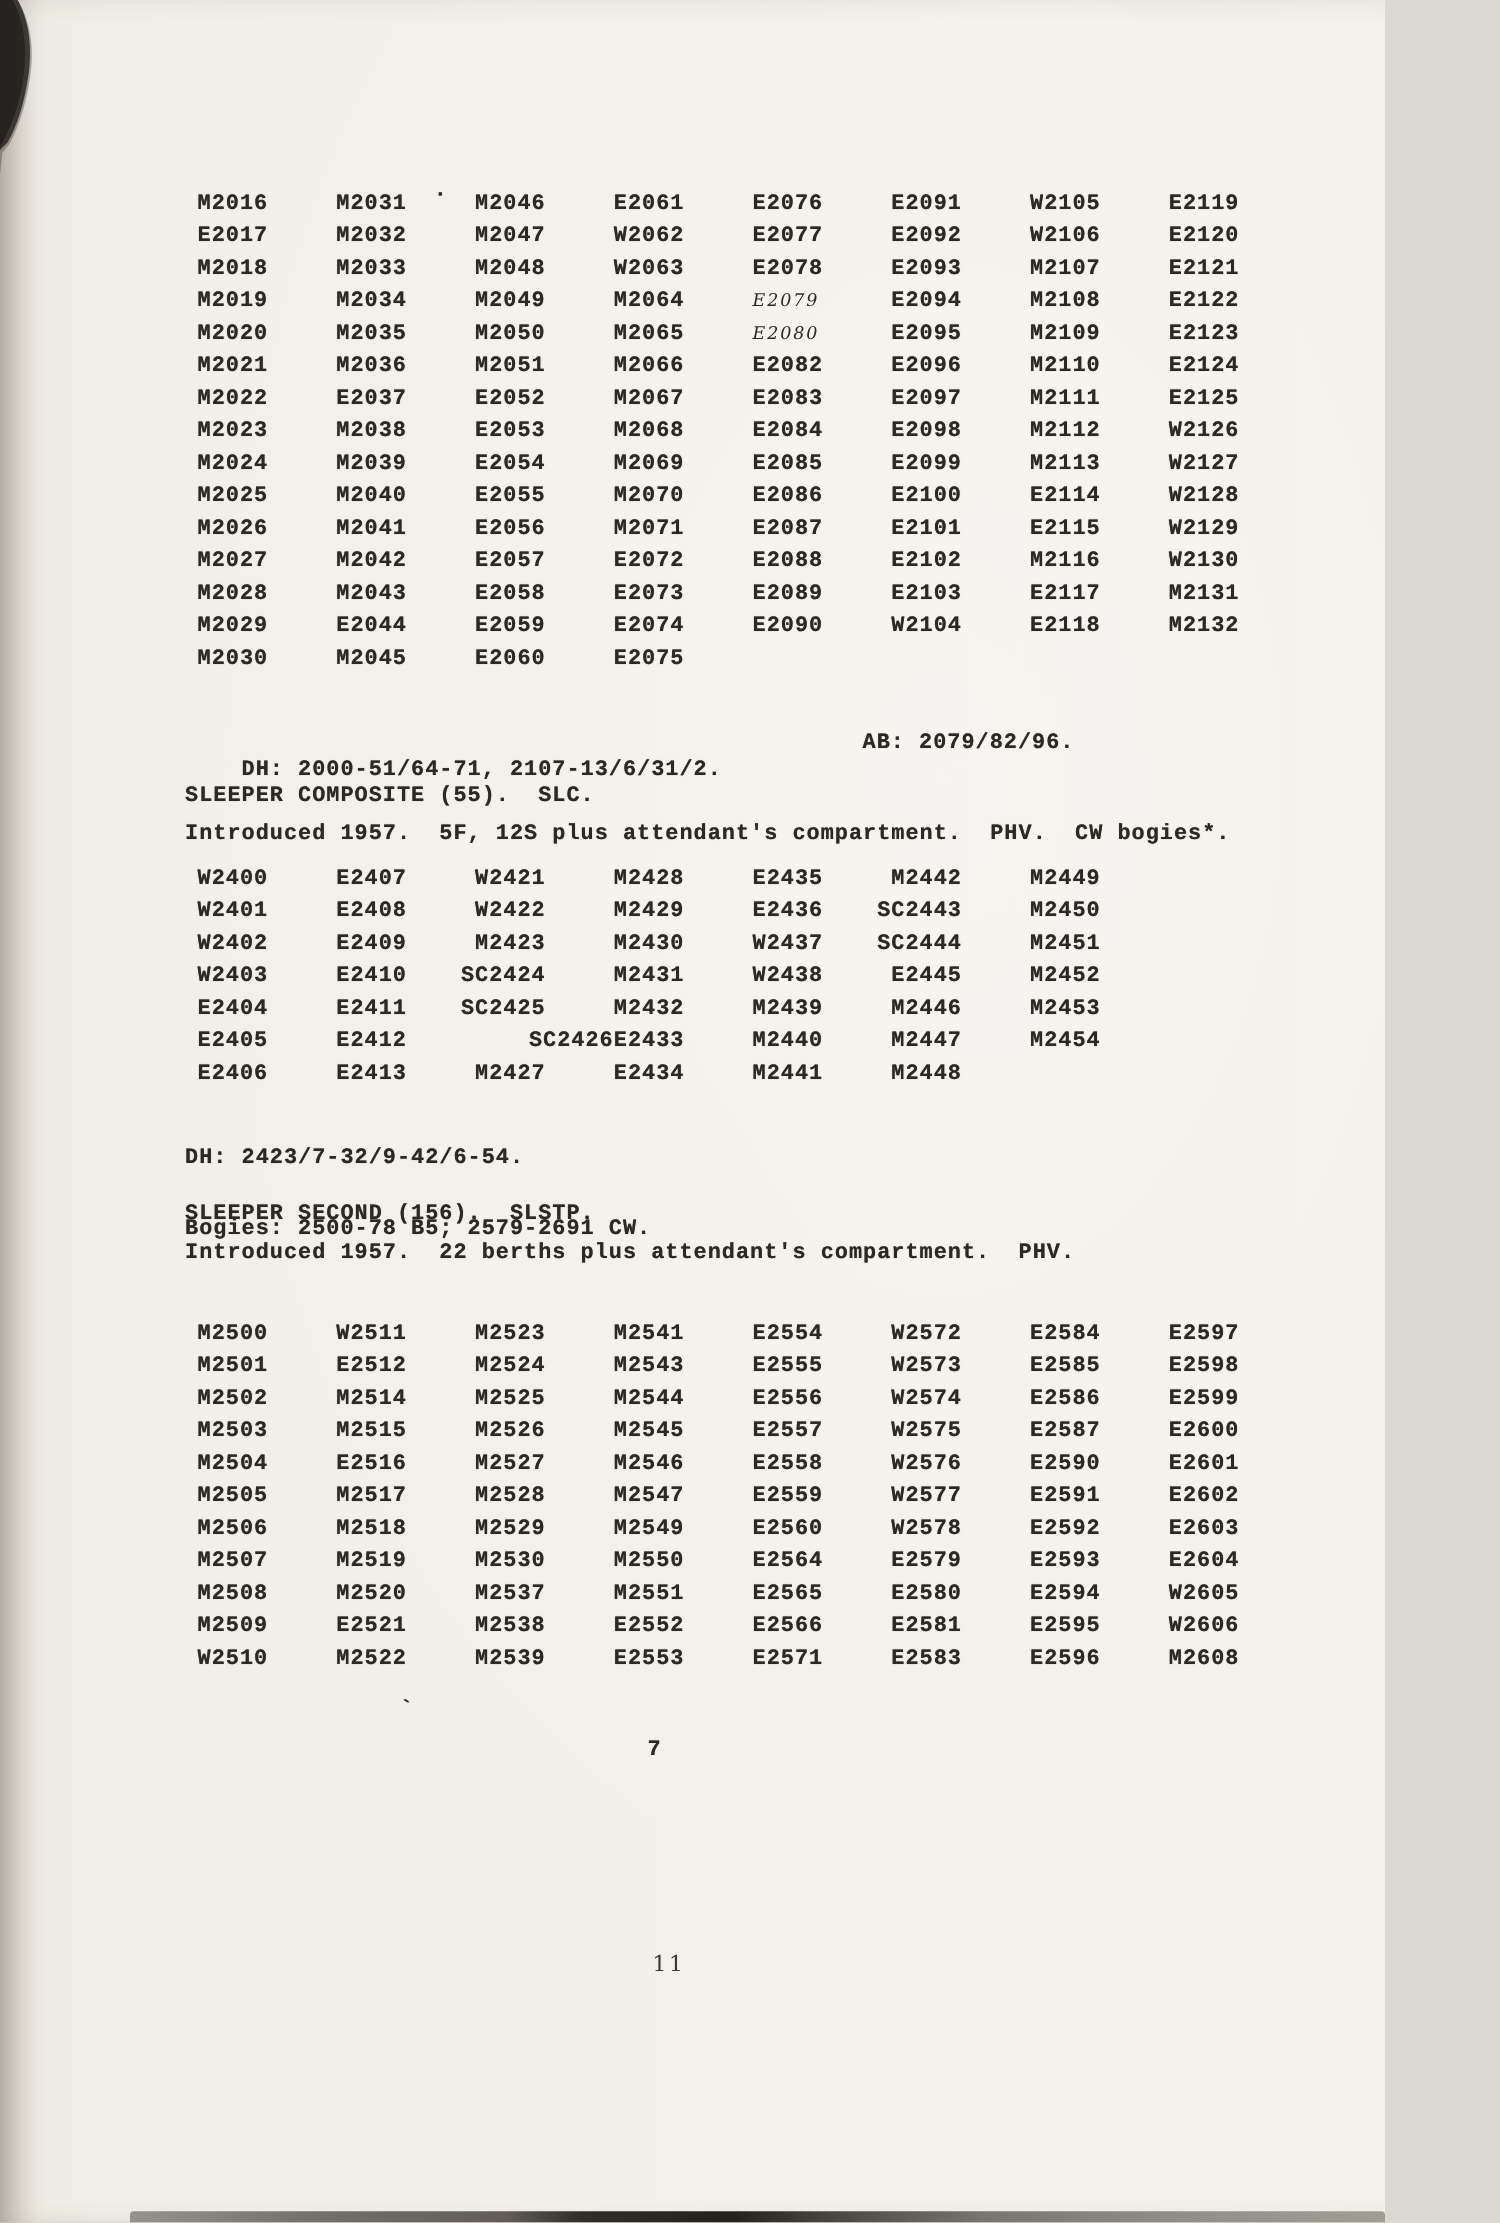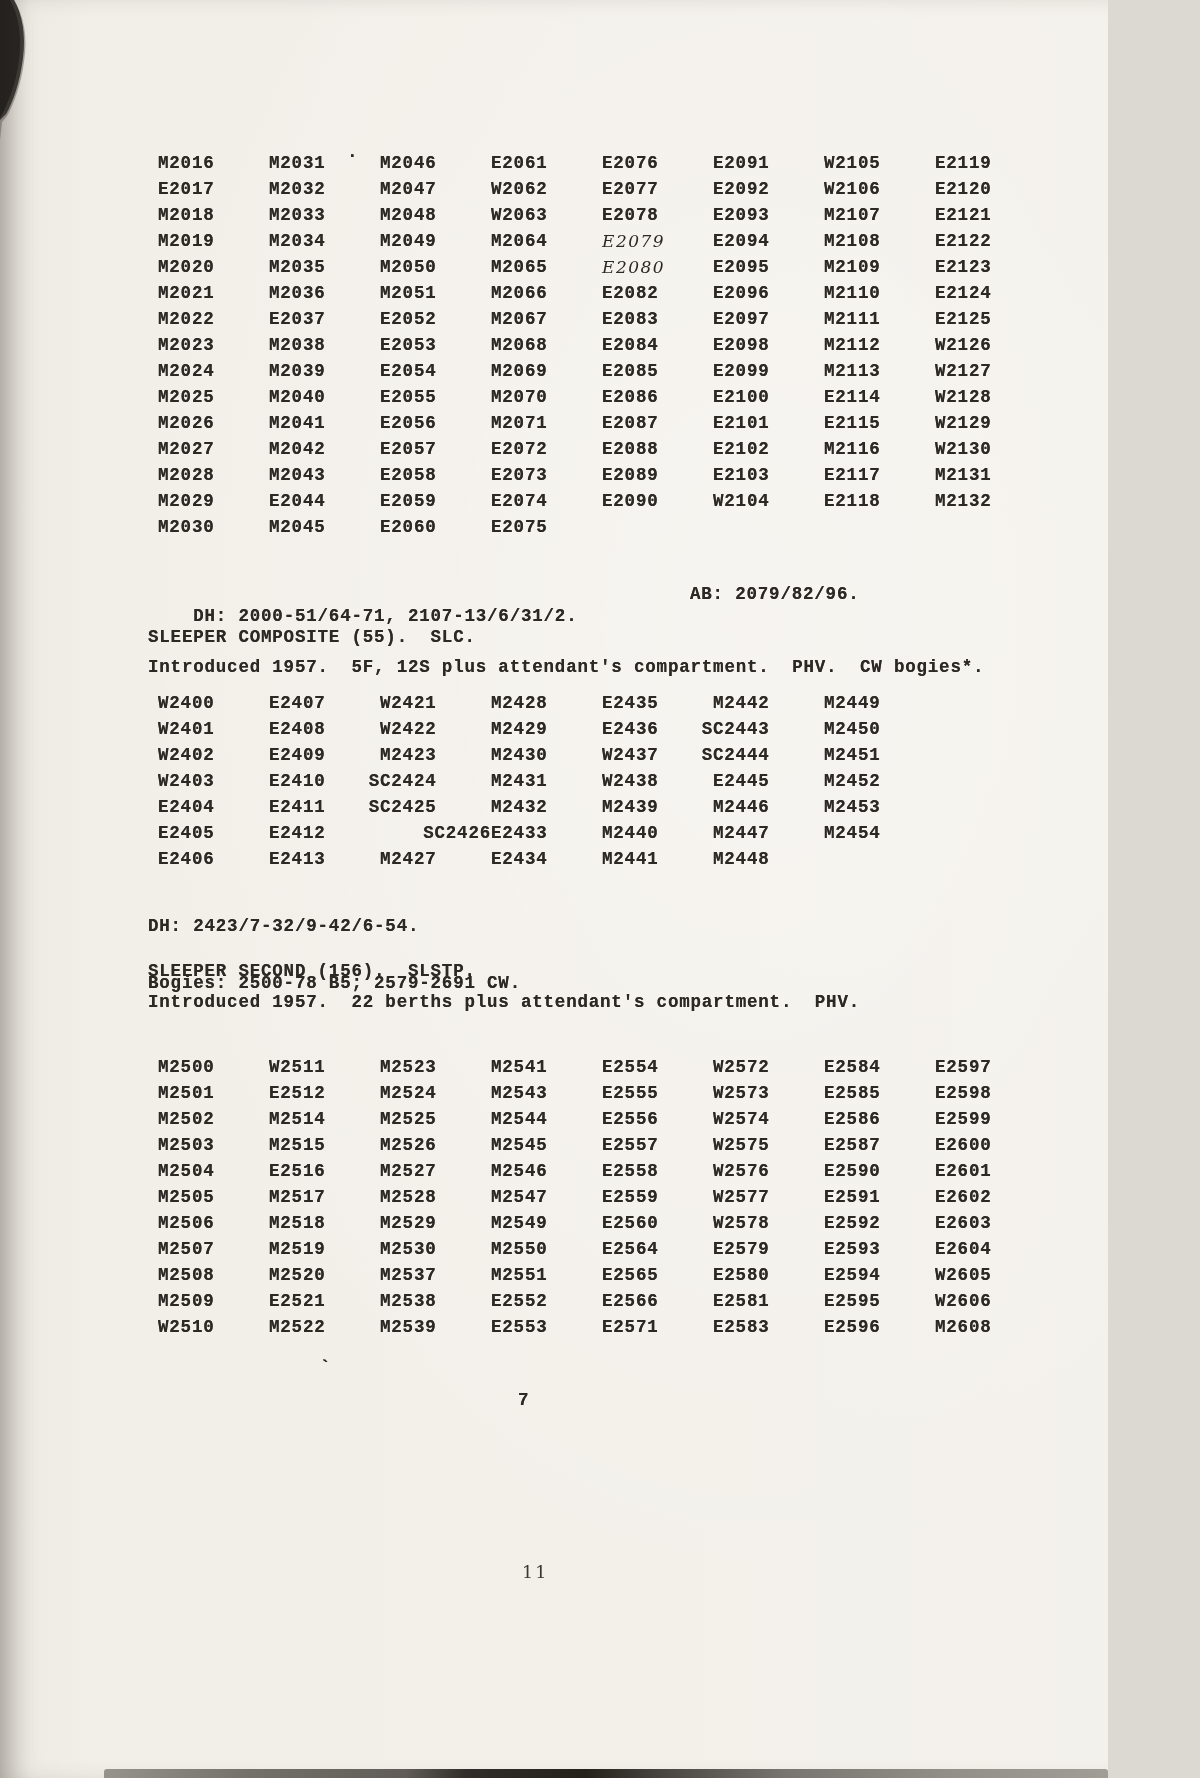--- a/index.html
+++ b/index.html
@@ -28,21 +28,21 @@
   }
   .tcol{width:111px;}
   .tcell{
     height:26px;line-height:26px;
     font-size:17.5px;letter-spacing:0.8px;
     white-space:pre;
   }
   .tcell.handwritten{
     font-family:"DejaVu Serif",serif;
     font-style:italic;font-weight:400;
-    font-size:17px;letter-spacing:1.5px;
+    font-size:14px;letter-spacing:1.5px;
     text-shadow:none;
   }
   
   .tl{
     position:absolute;left:148px;
     font-size:17.5px;letter-spacing:0.8px;
     line-height:22px;white-space:pre;
   }
   .tl .right-seg{position:absolute;left:542px;top:0;white-space:pre;}
   

